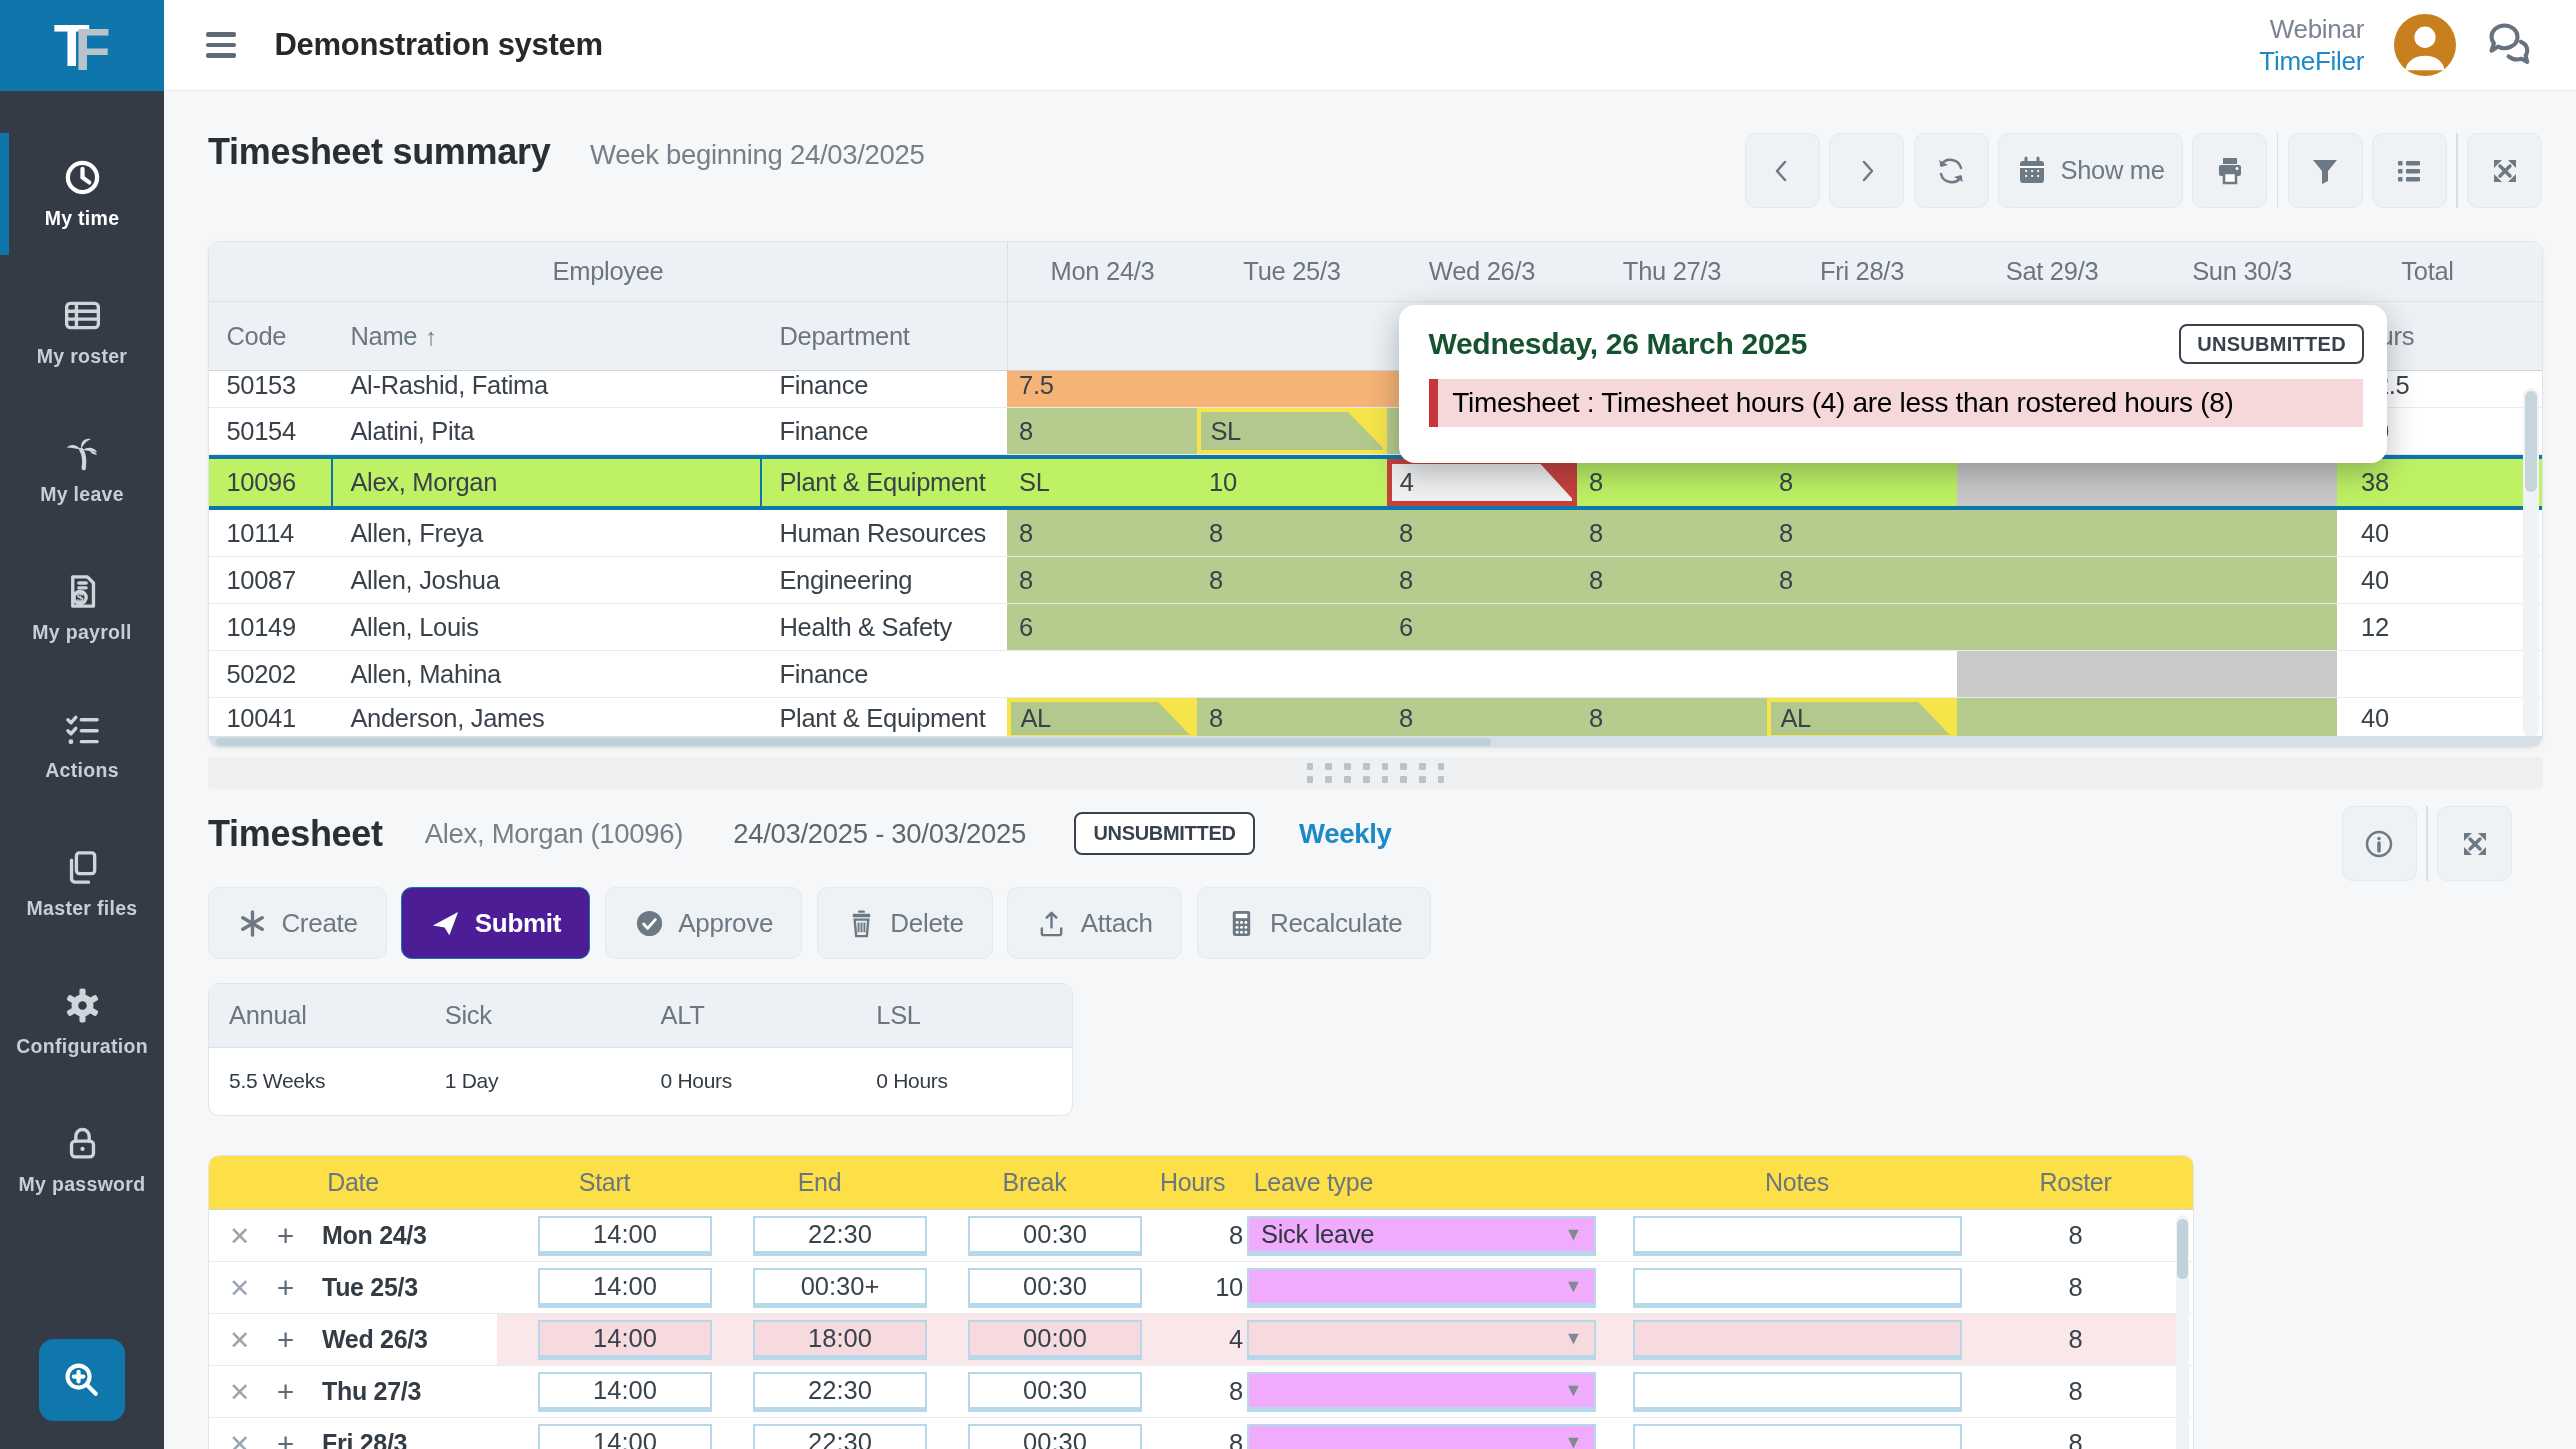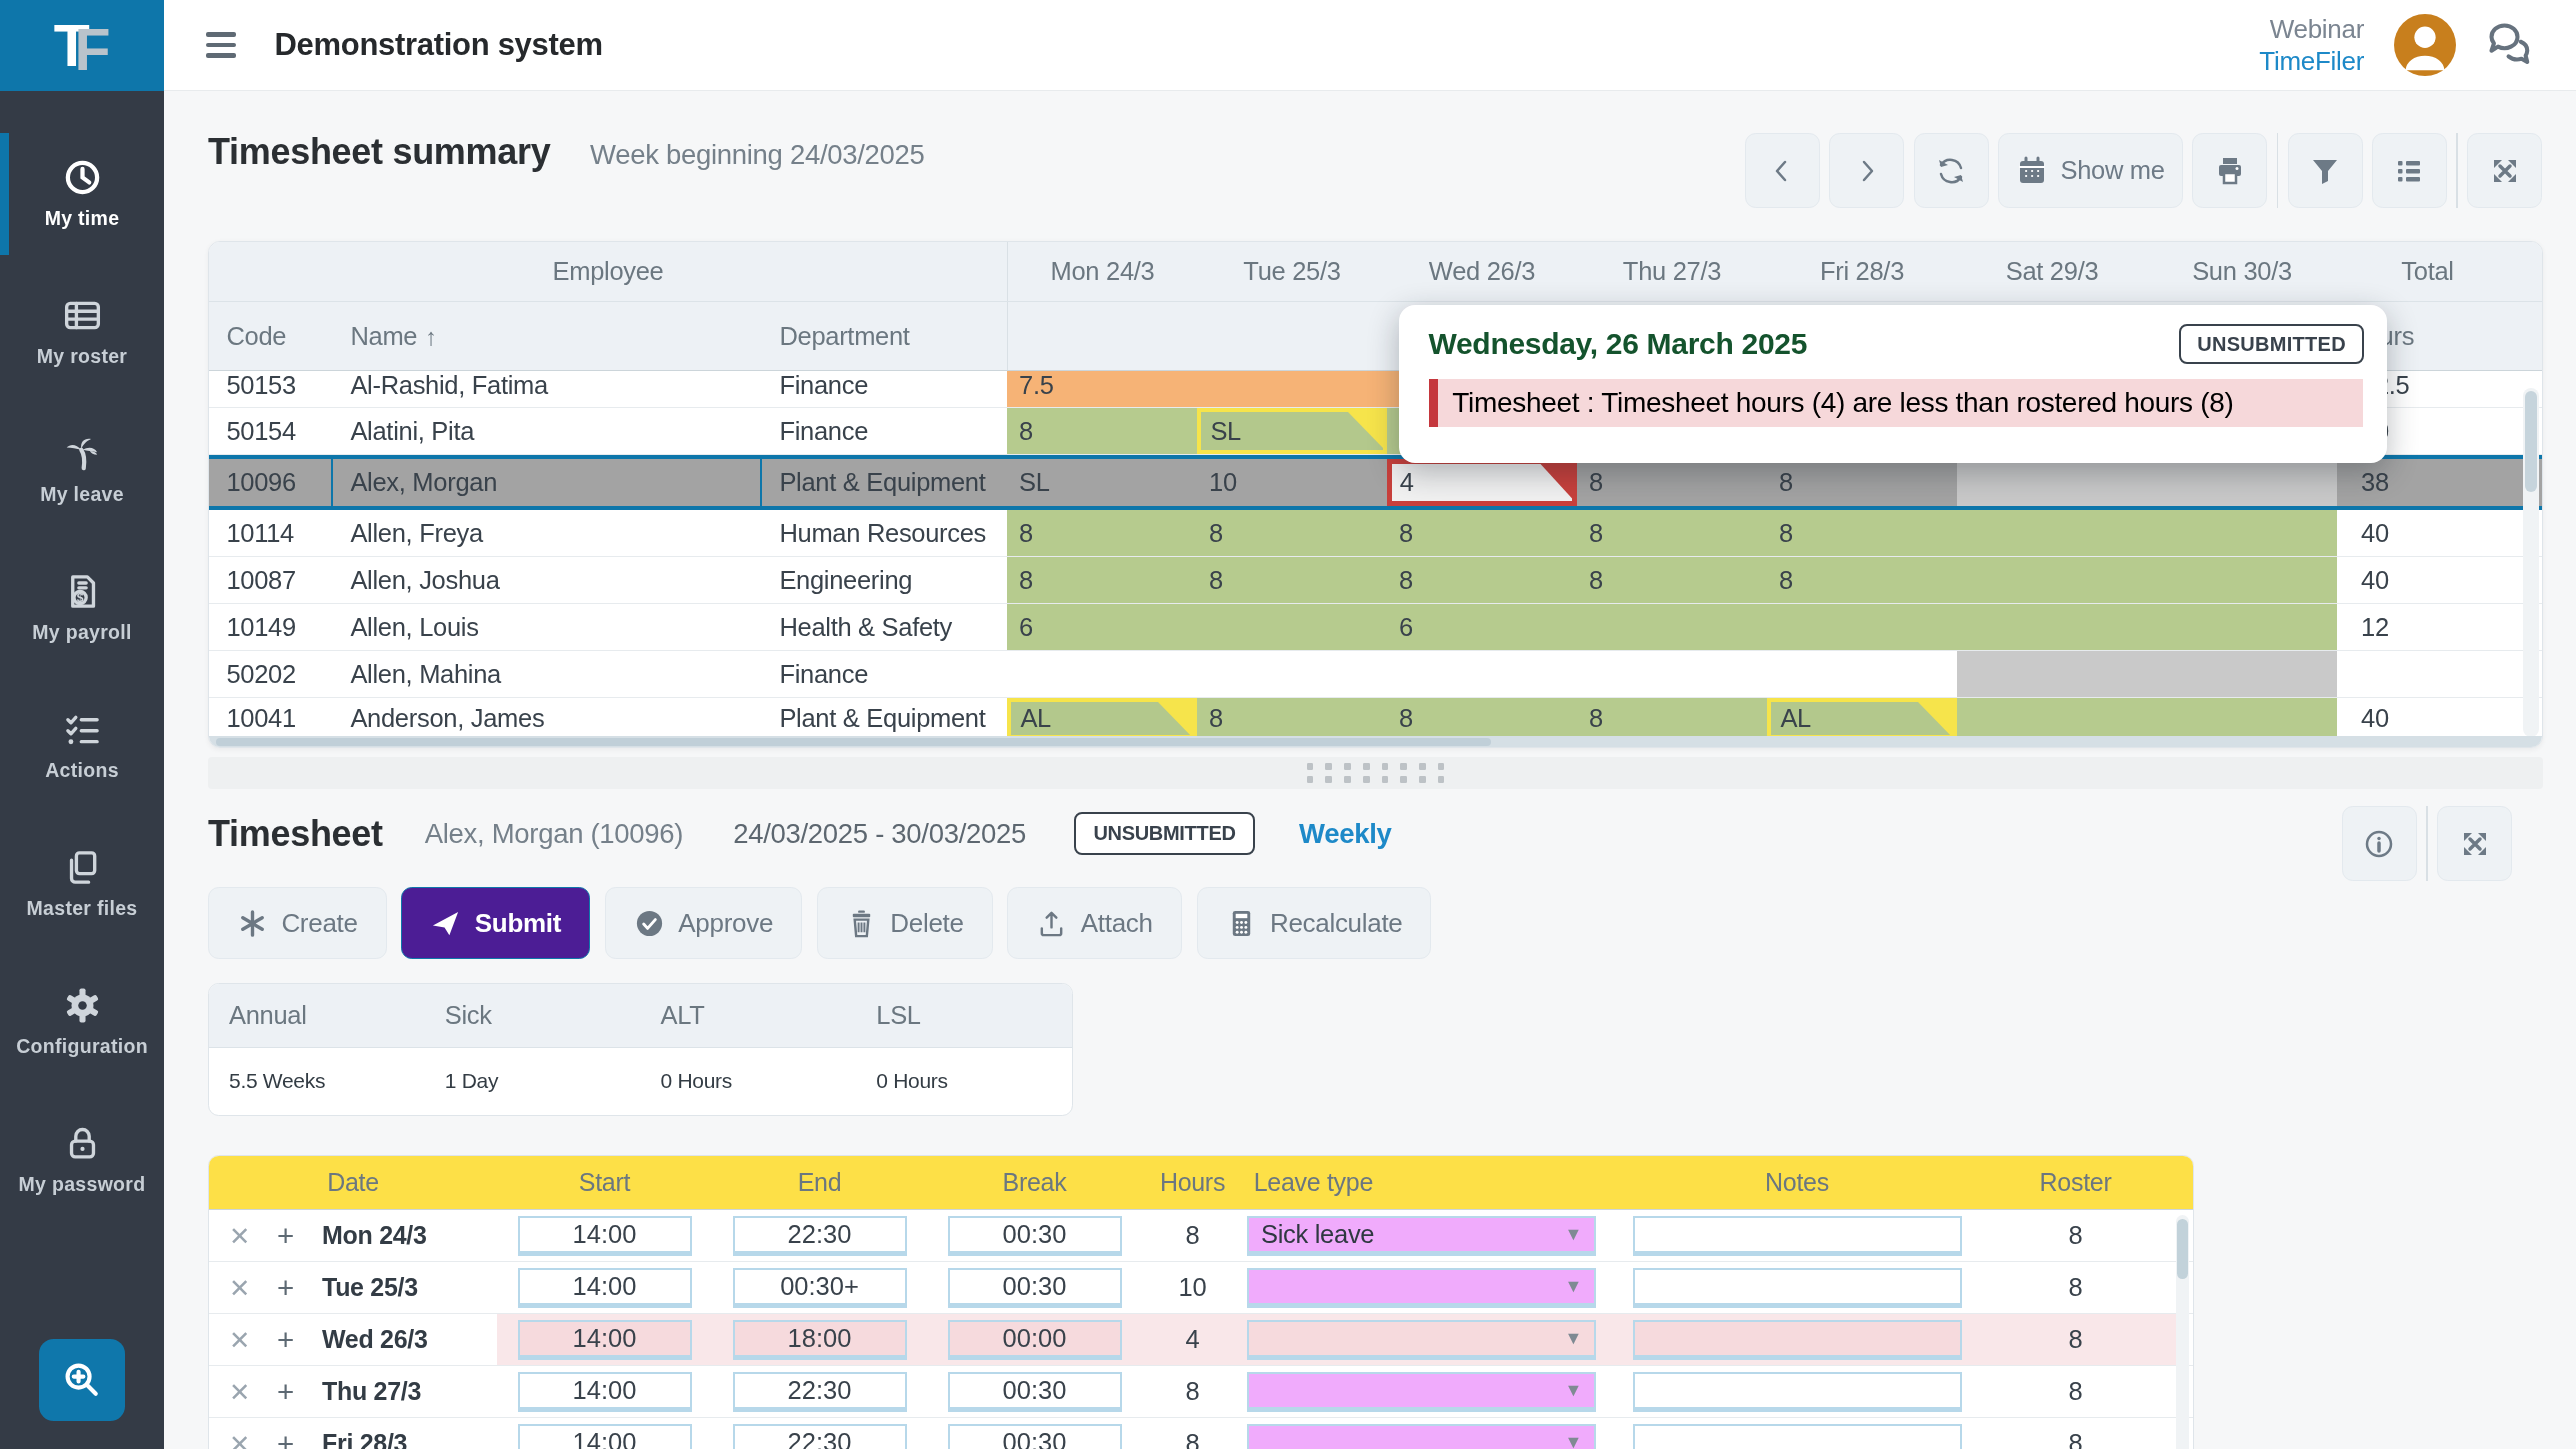--- a/index.html
+++ b/index.html
@@ -63,21 +63,21 @@
   .day { width:190px; display:flex; align-items:center; padding-left:12px; font-size:25.5px; color:#39424b; }
   .day.green { background:#b6cb8e; }
   .day.orange { background:#f6b376; }
   .day.gray { background:#c9c9c9; }
   .day.leave { background:#f6e44b; padding:4px; }
   .day.leave .fill { width:100%; height:100%; background:#b3c88c; clip-path:polygon(0 0, calc(100% - 35px) 0, 100% 36px, 100% 100%, 0 100%); display:flex; align-items:center; padding-left:9.4px; }
   .day.flag { background:#c8403c; padding:4.7px; }
   .day.flag .fill { width:100%; height:100%; background:#f1f1f1; clip-path:polygon(0 0, calc(100% - 32px) 0, 100% 35px, 100% 100%, 0 100%); display:flex; align-items:center; padding-left:8px; }
   .srow.clipped { height:37px; overflow:hidden; }
   .srow.clipped > * { margin-top:-8.7px; height:47px; }
-  .srow.selected { background:#a3a3a3; border-top:4px solid #0d76aa; border-bottom:4px solid #0d76aa; height:55px; }
+  .srow.selected { background:#bef264; border-top:4px solid #0d76aa; border-bottom:4px solid #0d76aa; height:55px; }
   .srow.selected .c-code, .srow.selected .c-name { border-right:2px solid #0d76aa; }
   .srow.last { height:42px; overflow:hidden; }
   .vscroll { position:absolute; right:2.7px; top:146px; width:16px; height:349px; background:#f0f3f5; border-radius:8px; }
   .vscroll .thumb { position:absolute; left:2px; top:2.7px; width:12px; height:101px; background:#c6d4dc; border-radius:6px; }
   .hscroll { position:absolute; left:0; bottom:0; width:100%; height:10.7px; background:#d5dfe5; }
   .hscroll .thumb { position:absolute; left:6.7px; top:1.3px; width:1275px; height:8px; background:#c0cfd8; border-radius:4px; }
 
   
   .tooltip { position:absolute; left:1399px; top:305px; width:988px; height:158px; background:#ffffff; border-radius:16px; box-shadow:0 9.4px 31px rgba(20,30,40,0.30); z-index:60; padding:19px 23px 0 29.5px; }
   .tip-head { display:flex; align-items:center; }
@@ -115,21 +115,21 @@
   .ent-card { position:absolute; left:208px; top:1155px; width:1986px; height:335px; background:#fff; border:1.3px solid #dfe5ea; border-radius:10.7px; overflow:hidden; }
   .ent-grid { display:grid; grid-template-columns:288px 215px 215px 215px 101px 376px 356px 201px; align-items:center; }
   .ent-head { height:54px; background:#fde047; border-bottom:1.3px solid #ccd5da; }
   .ent-head span { font-size:25px; color:#6b7780; text-align:center; }
   .ent-head .h-leave { text-align:left; padding-left:10.7px; }
   .ent-row { height:52px; border-bottom:1.3px solid #e7ebee; position:relative; }
   .date-cell { display:flex; align-items:center; padding-left:20px; background:#fff; height:100%; }
   .x-ico { font-size:25.5px; color:#9aa5af; cursor:pointer; }
   .p-ico { font-size:29.5px; color:#5d6973; cursor:pointer; margin-left:27px; }
   .d-lbl { font-size:25px; font-weight:700; color:#333c45; margin-left:28px; }
-  .tcell { display:flex; align-items:center; justify-content:center; height:100%; }
+  .tcell { display:flex; align-items:center; justify-content:flex-end; height:100%; }
   .tin { width:174px; height:40px; border:2px solid #b7d8ea; border-bottom:5.4px solid #b7d8ea; background:#fff; font-family:"Liberation Sans",sans-serif; font-size:25.5px; color:#39424b; text-align:center; }
   .hours-val { font-size:25.5px; color:#39424b; text-align:center; }
   .leave-cell { display:flex; align-items:center; height:100%; padding-left:4px; }
   .leave-select { width:349px; height:40px; border:2px solid #b7d8ea; border-bottom:5.4px solid #b7d8ea; background:#f0abfc; display:flex; align-items:center; padding:0 12px; font-size:25.5px; color:#2f3841; cursor:pointer; }
   .leave-select::after { content:"\25BC"; margin-left:auto; color:#7f8a93; font-size:18px; }
   .notes-cell { display:flex; align-items:center; justify-content:center; height:100%; }
   .nin { width:329px; height:40px; border:2px solid #b7d8ea; border-bottom:5.4px solid #b7d8ea; background:#fff; font-size:25.5px; padding:0 9.4px; font-family:"Liberation Sans",sans-serif; }
   .roster-cell { text-align:center; font-size:25.5px; color:#39424b; }
   .ent-row.flagged .tcell, .ent-row.flagged .leave-cell, .ent-row.flagged .notes-cell, .ent-row.flagged .roster-cell { background:#f9e7e9; }
   .ent-row.flagged .roster-cell { height:100%; display:flex; align-items:center; justify-content:center; }

